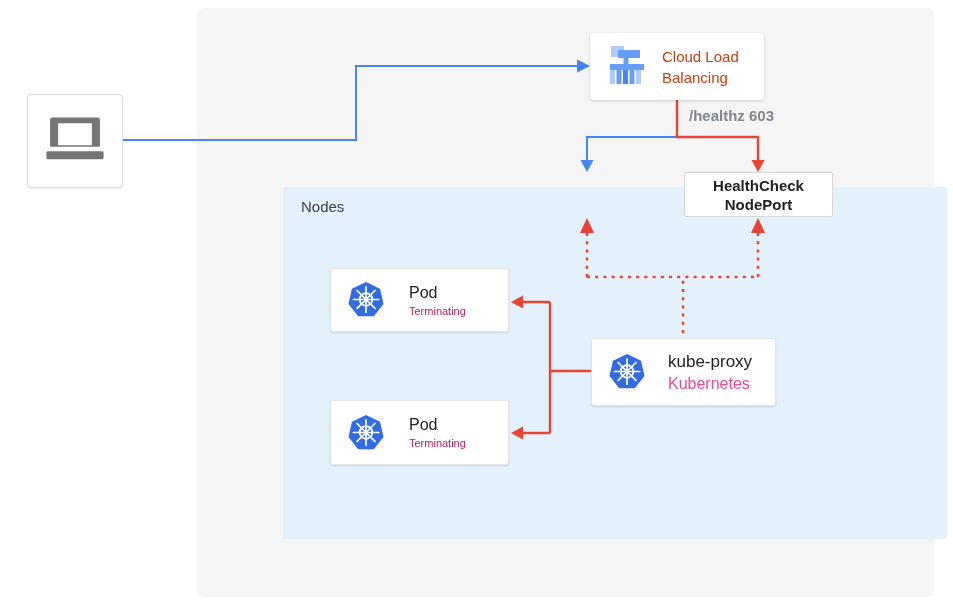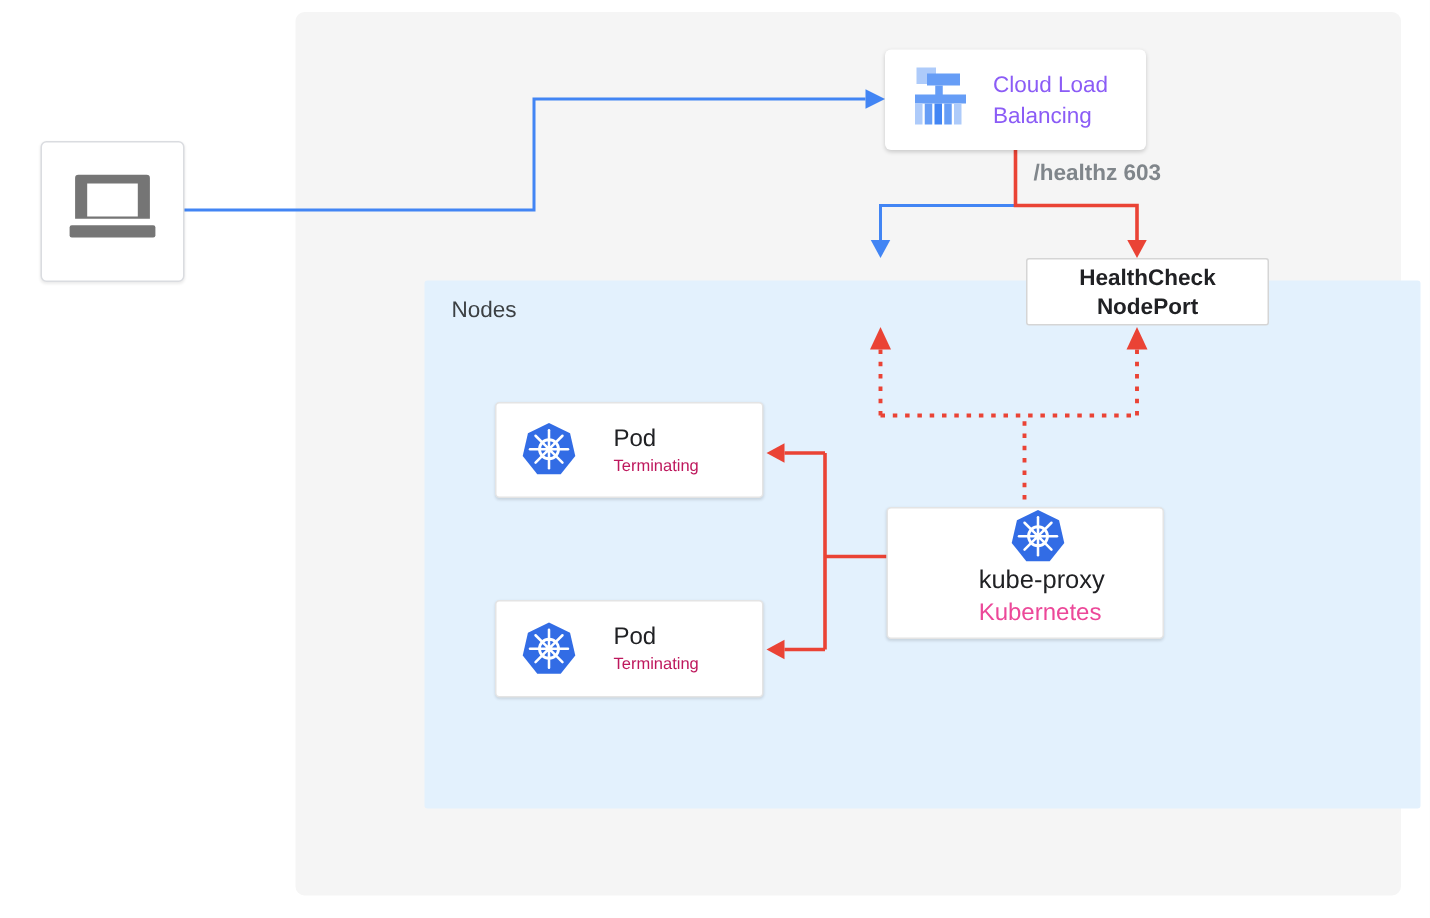--- a/index.html
+++ b/index.html
@@ -20,40 +20,40 @@
   }
   .connectors{position:absolute;left:0;top:0;width:953px;height:612px;pointer-events:none;}
   .card{
     position:absolute;background:#ffffff;border-radius:4px;
     box-shadow:0 1px 3px rgba(0,0,0,0.18);
     display:flex;align-items:center;
   }
   .bordered{border:1px solid #dadce0;box-shadow:0 1px 2px rgba(0,0,0,0.08);}
   .laptop-box{left:27px;top:94px;width:94px;height:92px;justify-content:center;}
   .clb-box{left:590px;top:33px;width:174px;height:67px;padding-left:14px;box-sizing:border-box;}
-  .clb-text{margin-left:14px;width:88px;font-size:15px;line-height:21px;color:#8b5cf6;}
+  .clb-text{margin-left:14px;width:88px;font-size:15px;line-height:21px;color:#c2410c;}
   .healthz{
     position:absolute;left:689px;top:107px;font-size:15px;font-weight:bold;color:#80868b;
   }
   .port-box{
     position:absolute;background:#fff;border:1px solid #d5d5d5;border-radius:2px;
     display:flex;align-items:center;justify-content:center;text-align:center;
     font-weight:bold;font-size:15px;color:#202124;box-sizing:border-box;
   }
   .nodeport-box{left:511px;top:172px;width:150px;height:45px;}
-  .hc-box{left:684px;top:172px;width:162px;height:45px;line-height:19px;}
+  .hc-box{left:684px;top:172px;width:149px;height:45px;line-height:19px;}
   .hc-box span{display:inline-block;width:110px;}
   .entity{
     position:absolute;background:#fff;border:1px solid #e4e4e4;border-radius:3px;
     box-shadow:0 1px 2px rgba(0,0,0,0.12);
     display:flex;align-items:center;box-sizing:border-box;
   }
   .pod-box-1{left:330px;top:268px;width:179px;height:64px;}
   .pod-box-2{left:330px;top:400px;width:179px;height:65px;}
-  .kube-box{left:591px;top:338px;width:185px;height:88px;flex-direction:column;}
+  .kube-box{left:591px;top:338px;width:185px;height:68px;}
   .entity .icon-wrap{margin-left:16px;display:flex;}
   .entity .text-wrap{margin-left:24px;}
   .entity .title{font-size:16px;color:#202124;margin-bottom:3px;}
   .entity .subtitle{font-size:11px;color:#be185d;}
   .kube-box .title{font-size:17px;}
   .kube-box .subtitle{font-size:16px;color:#ec4899;}
   .kube-box .text-wrap{margin-left:22px;}
 </style>
 </head>
 <body>

